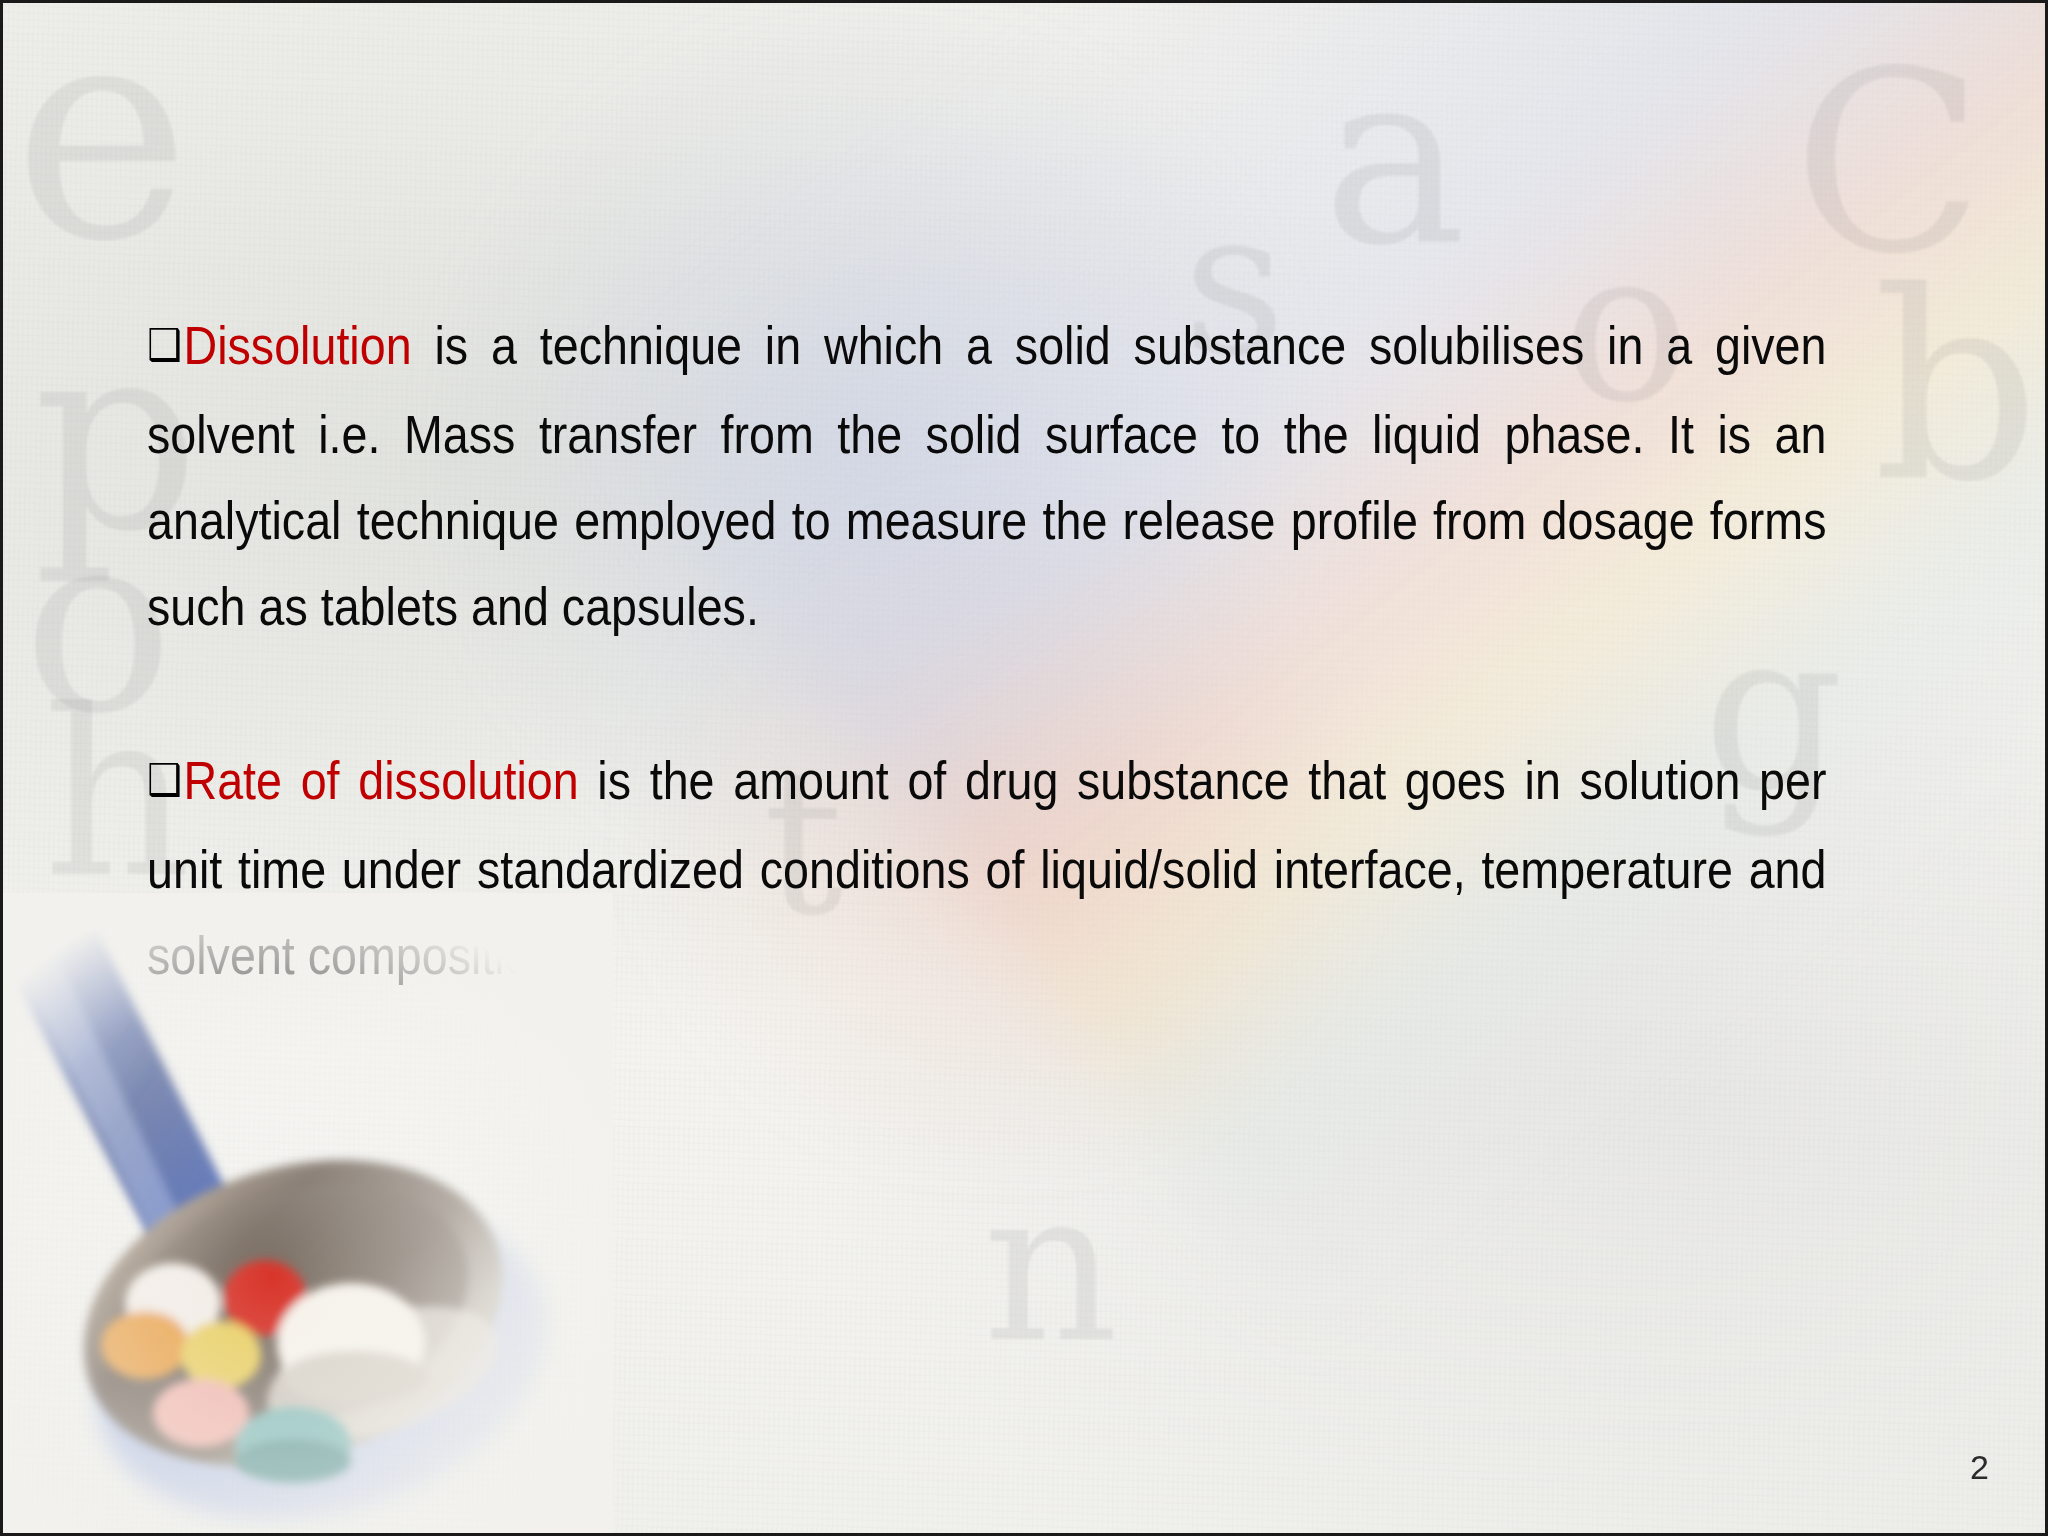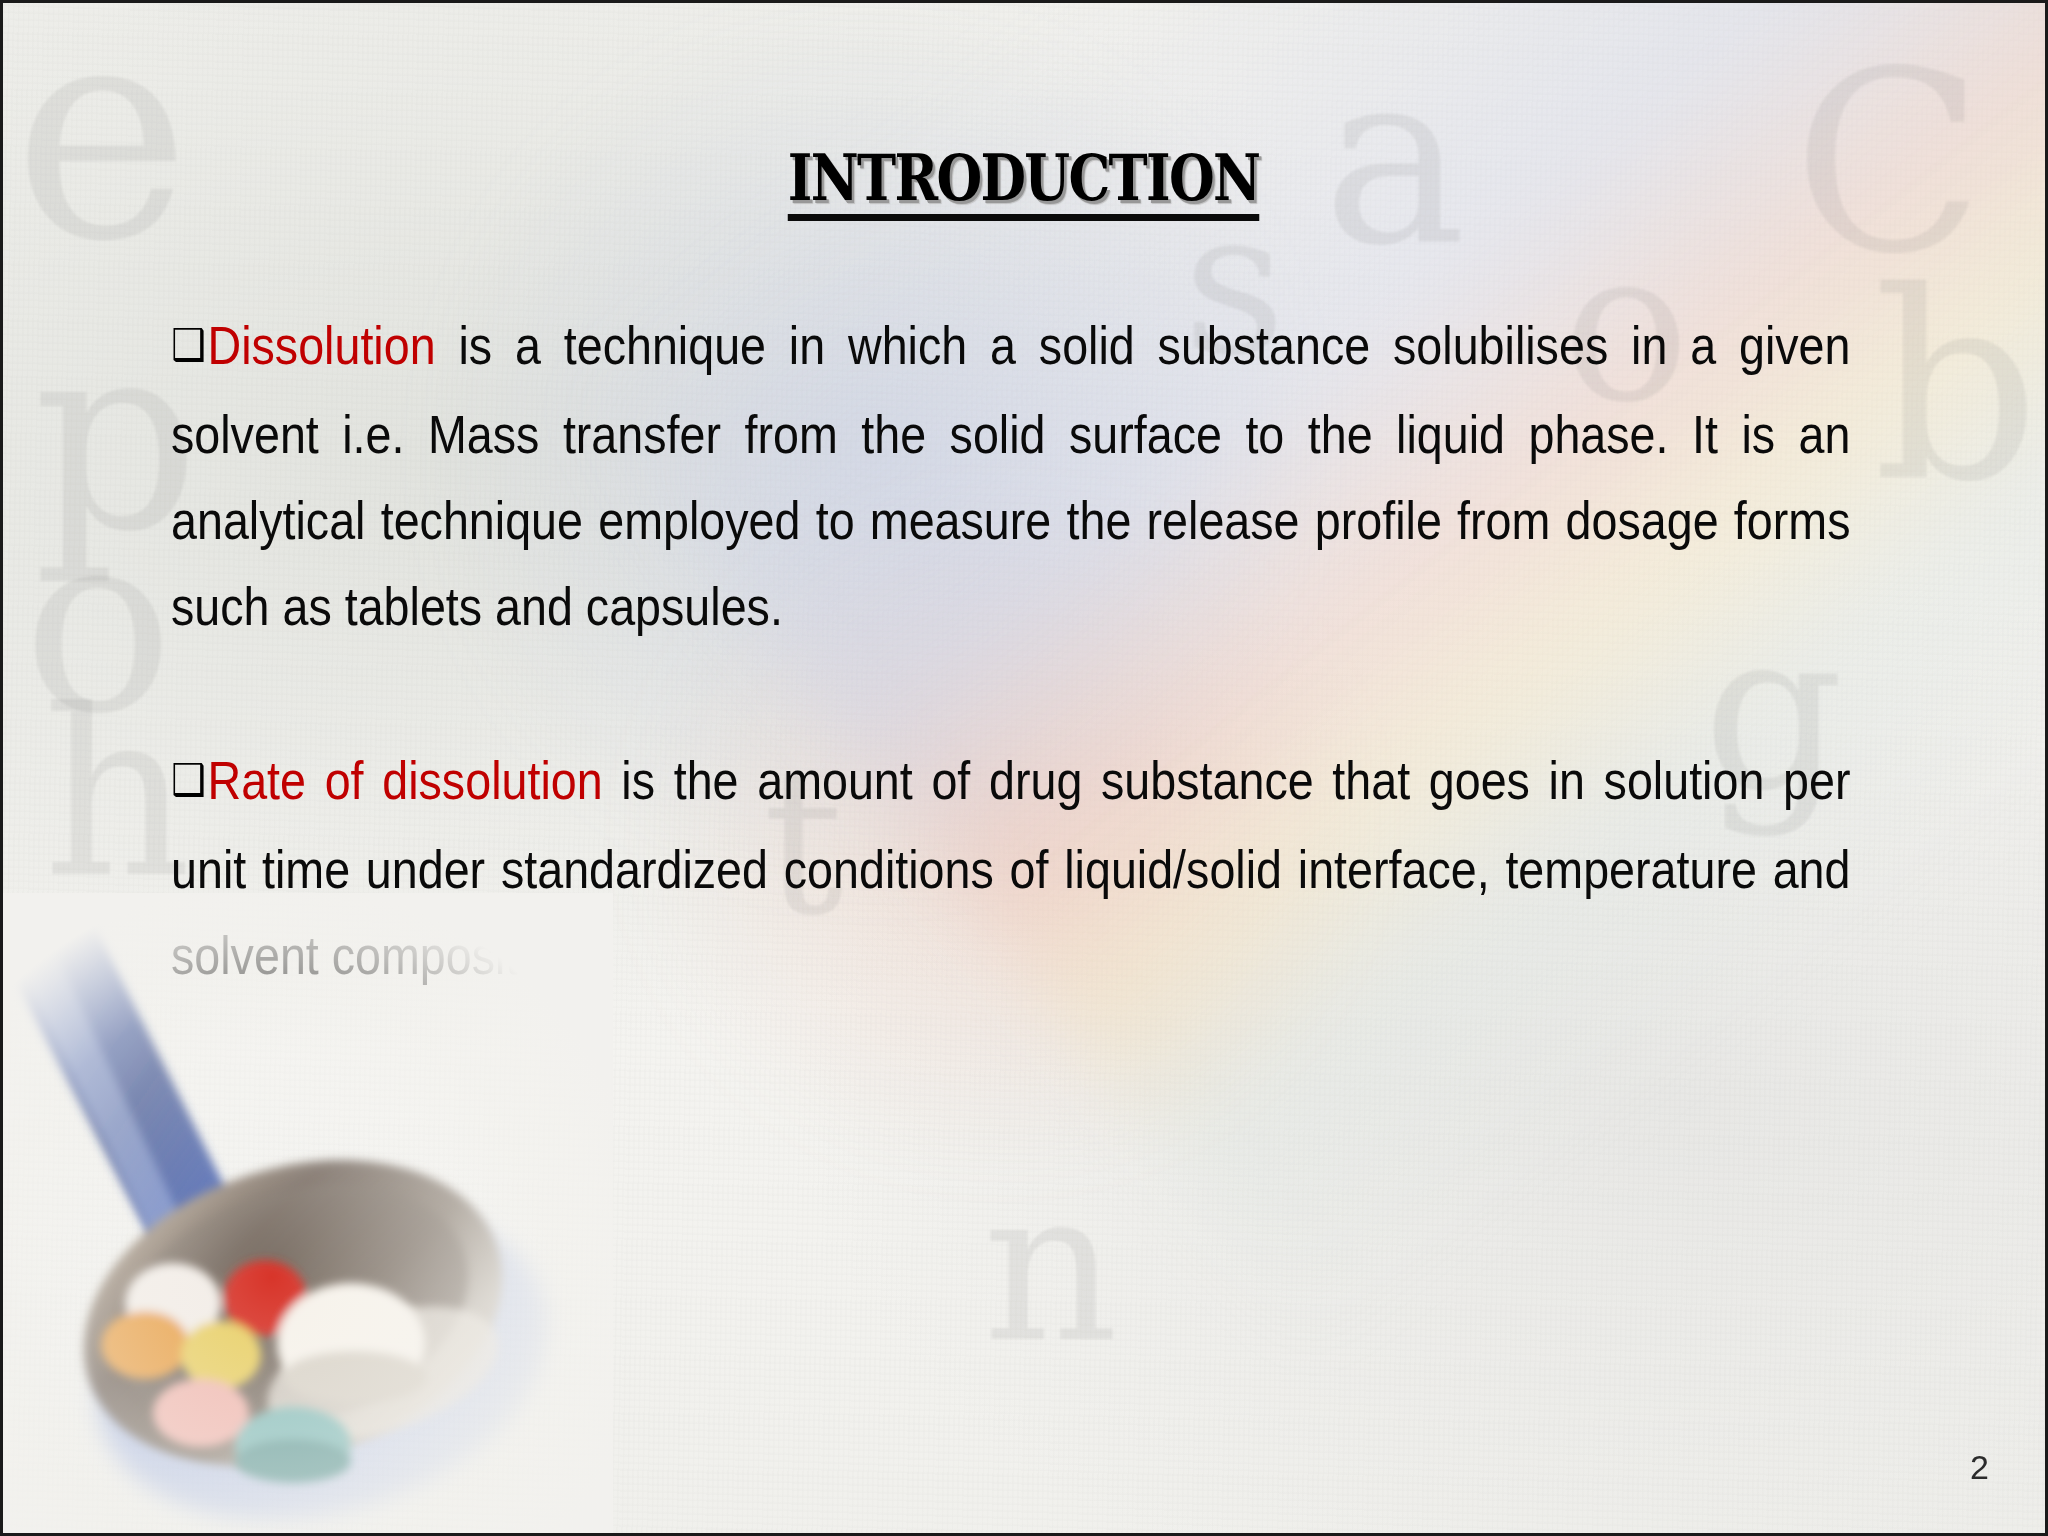--- a/index.html
+++ b/index.html
@@ -102,21 +102,21 @@
        4px 4px 1px rgba(185,185,185,0.8);
     border-bottom: 7px solid #0a0a0a;
     padding-bottom: 2px;
     line-height: 1.04;
     white-space: nowrap;
   }
 
   
   #body {
     position: absolute;
-    left: 168px;
+    left: 144px;
     top: 300px;
     width: 1680px;
   }
   .para {
     color: #0a0a0a;
     font-family: "Liberation Sans", sans-serif;
     font-size: 53px;
     line-height: 86px;
     text-align: justify;
     font-weight: 400;
@@ -179,23 +179,20 @@
       <span class="watermark" style="left: 1320px; top: 60px; font-size: 240px;">a</span>
       <span class="watermark" style="left: 1870px; top: 280px; font-size: 260px;">b</span>
       <span class="watermark" style="left: 1790px; top: 60px; font-size: 250px;">C</span>
       <span class="watermark" style="left: 1560px; top: 240px; font-size: 210px;">o</span>
       <span class="watermark" style="left: 1700px; top: 620px; font-size: 220px;">g</span>
       <span class="watermark" style="left: 1180px; top: 200px; font-size: 200px;">s</span>
       <span class="watermark" style="left: 760px; top: 760px; font-size: 200px;">t</span>
       <span class="watermark" style="left: 980px; top: 1180px; font-size: 210px;">n</span>
     </div>
 
-  <div id="title-wrap">
-    <h1 id="title">INTRODUCTION</h1>
-  </div>
 
   <div id="body">
 
     <p class="para p1">
       <span class="bullet">❑</span><span class="hl">Dissolution</span><span> is a technique in which a solid substance solubilises in a given solvent i.e. Mass transfer from the solid surface to the liquid phase. It is an analytical technique employed to measure the release profile from dosage forms such as tablets and capsules.</span>
     </p>
 
     <p class="para p2">
       <span class="bullet">❑</span><span class="hl">Rate of dissolution</span><span> is the amount of drug substance that goes in solution per unit time under standardized conditions of liquid/solid interface, temperature and solvent composition.</span>
     </p>

